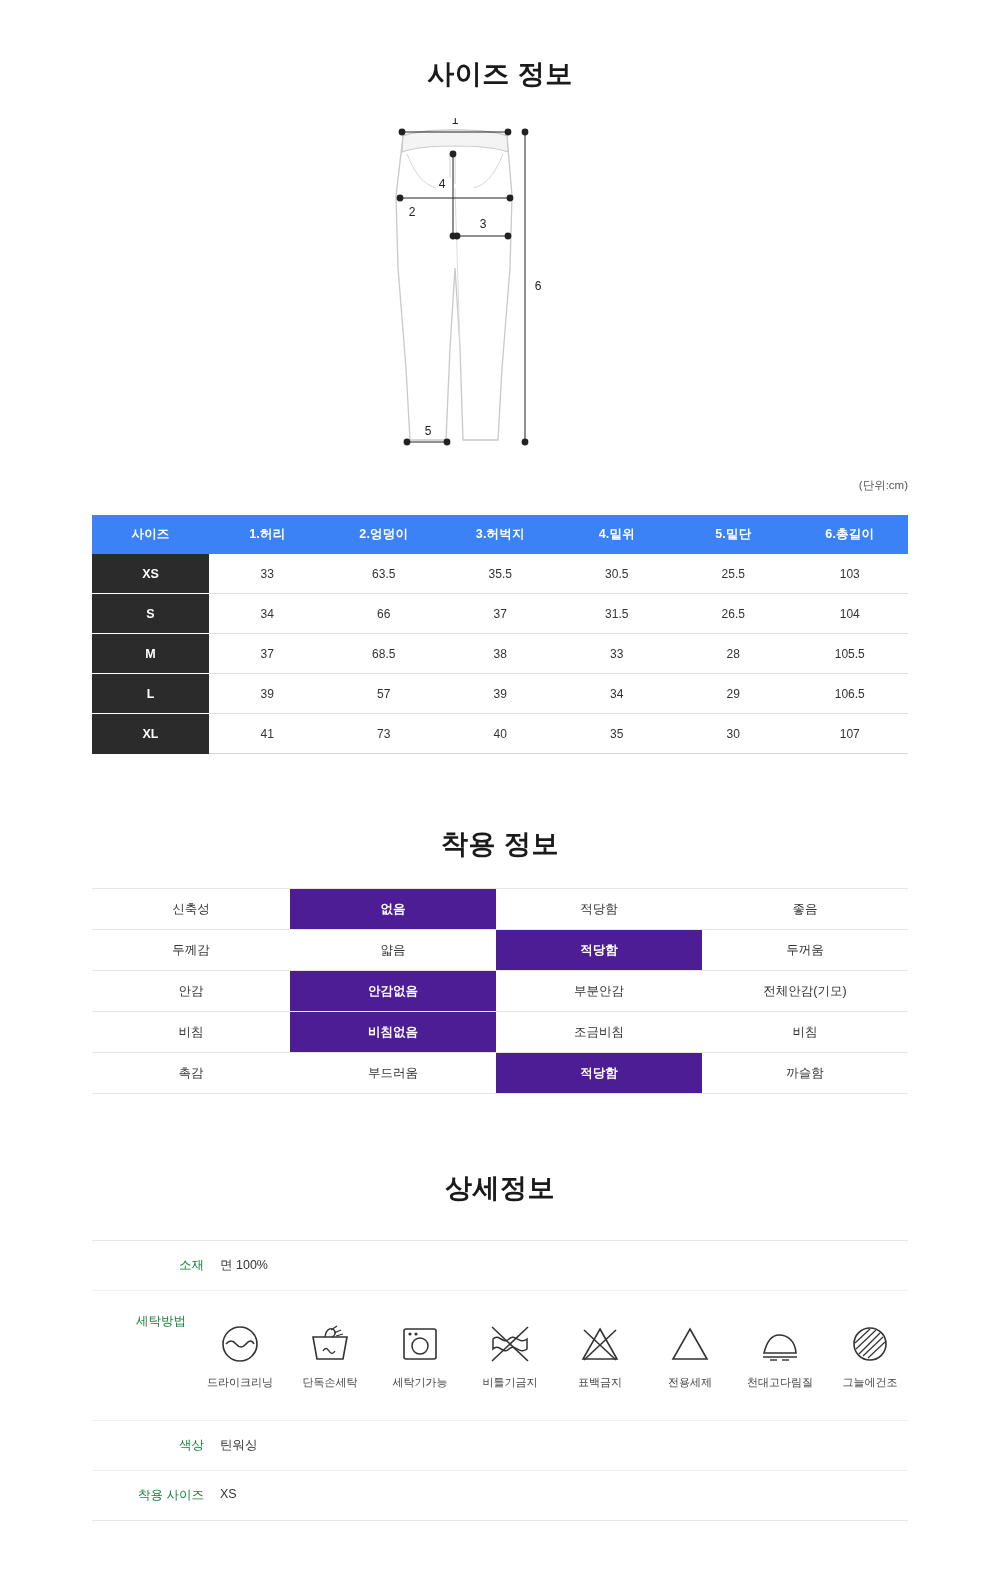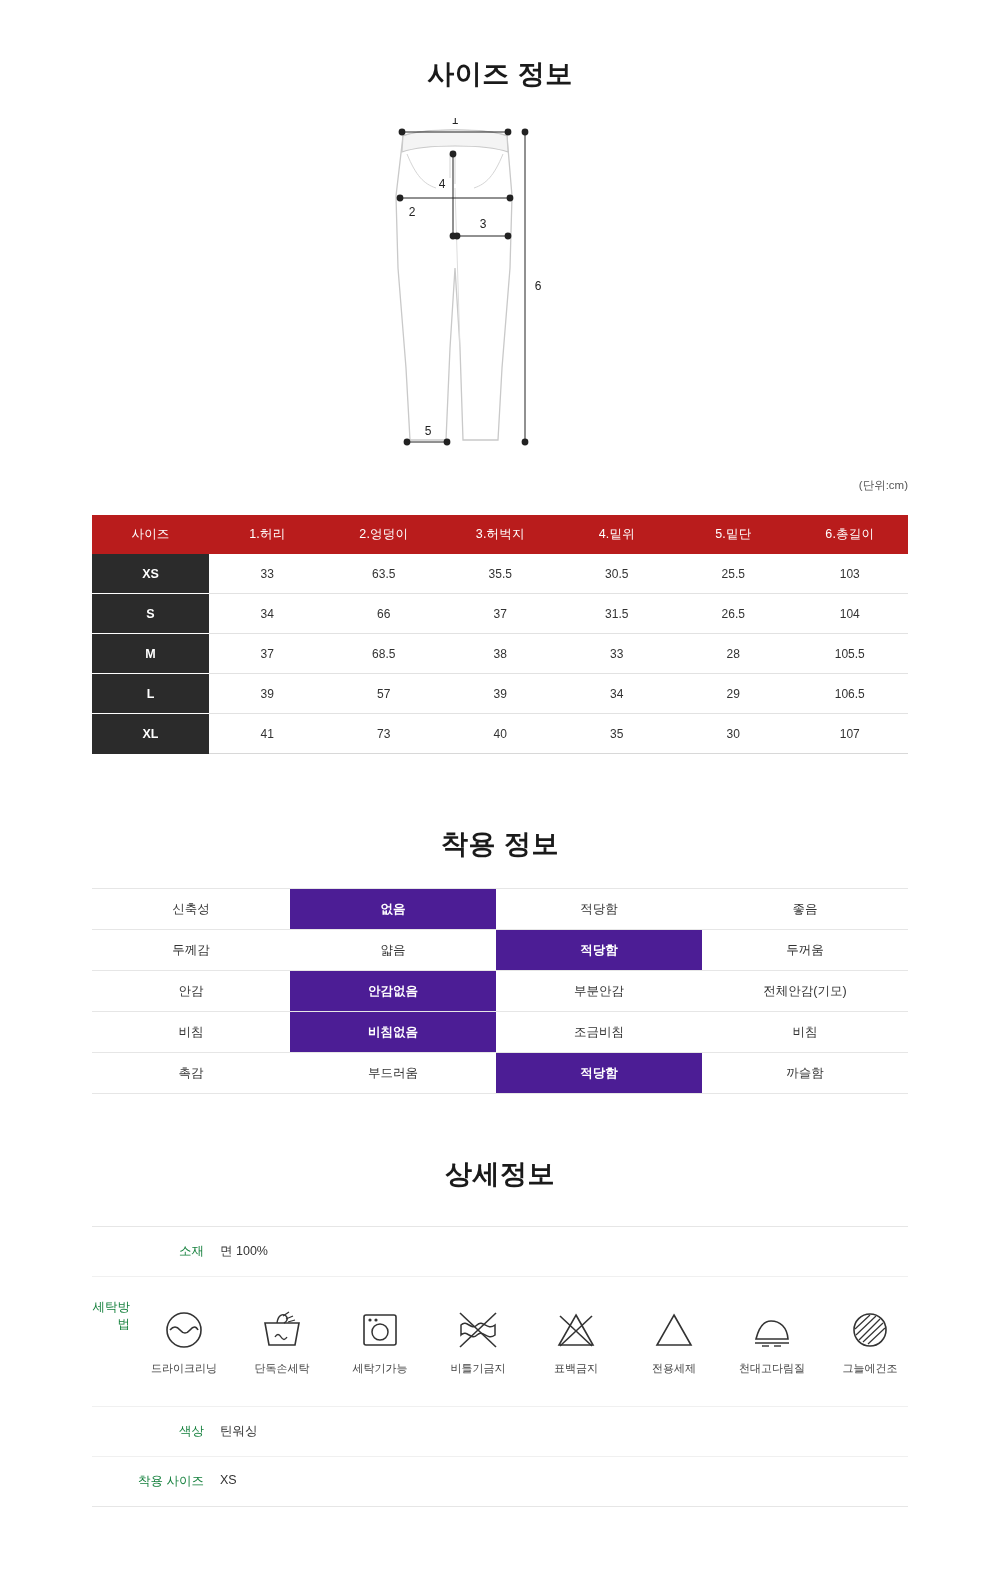--- a/index.html
+++ b/index.html
@@ -52,24 +52,24 @@
   }
 
   
   table.size-table {
     width: 816px;
     margin: 0 auto;
     border-collapse: collapse;
     table-layout: fixed;
   }
   table.size-table th.head-cell {
-    background: #b91c1c;
+    background: #3b82f6;
     color: #fff;
     font-size: 12.5px;
-    font-weight: normal;
+    font-weight: bold;
     height: 37px;
     text-align: center;
     letter-spacing: 0.2px;
     margin-left: 30px;
   }
   table.size-table td.row-head {
     background: #2b2b2b;
     color: #fff;
     font-size: 12.5px;
     font-weight: bold;
@@ -95,21 +95,21 @@
     font-size: 12px;
     line-height: 21px;
     color: #555;
   }
   .notes div { white-space: nowrap; }
 
   
   .spacer-wear { height: 72px; }
   table.wear-table {
     width: 816px;
-    margin: 26px auto 0;
+    margin: 26px auto 14px;
     border-collapse: collapse;
     table-layout: fixed;
   }
   table.wear-table td {
     height: 38px;
     text-align: center;
     font-size: 12.5px;
     color: #333;
     border-top: 1px solid #e6e6e6;
     border-bottom: 1px solid #e6e6e6;
@@ -151,21 +151,21 @@
   }
   .detail-value {
     flex: 1;
     padding: 16px 0 16px 0;
     font-size: 12.5px;
     color: #333;
   }
   .care-row .detail-label { padding-top: 22px; }
   .care-icons {
     display: flex;
-    gap: 22px;
+    gap: 14px;
     padding: 12px 0 14px 0;
     flex-wrap: nowrap;
   }
   .care-item {
     width: 76px;
     text-align: center;
   }
   .care-item .glyph {
     height: 50px;
     display: flex;

